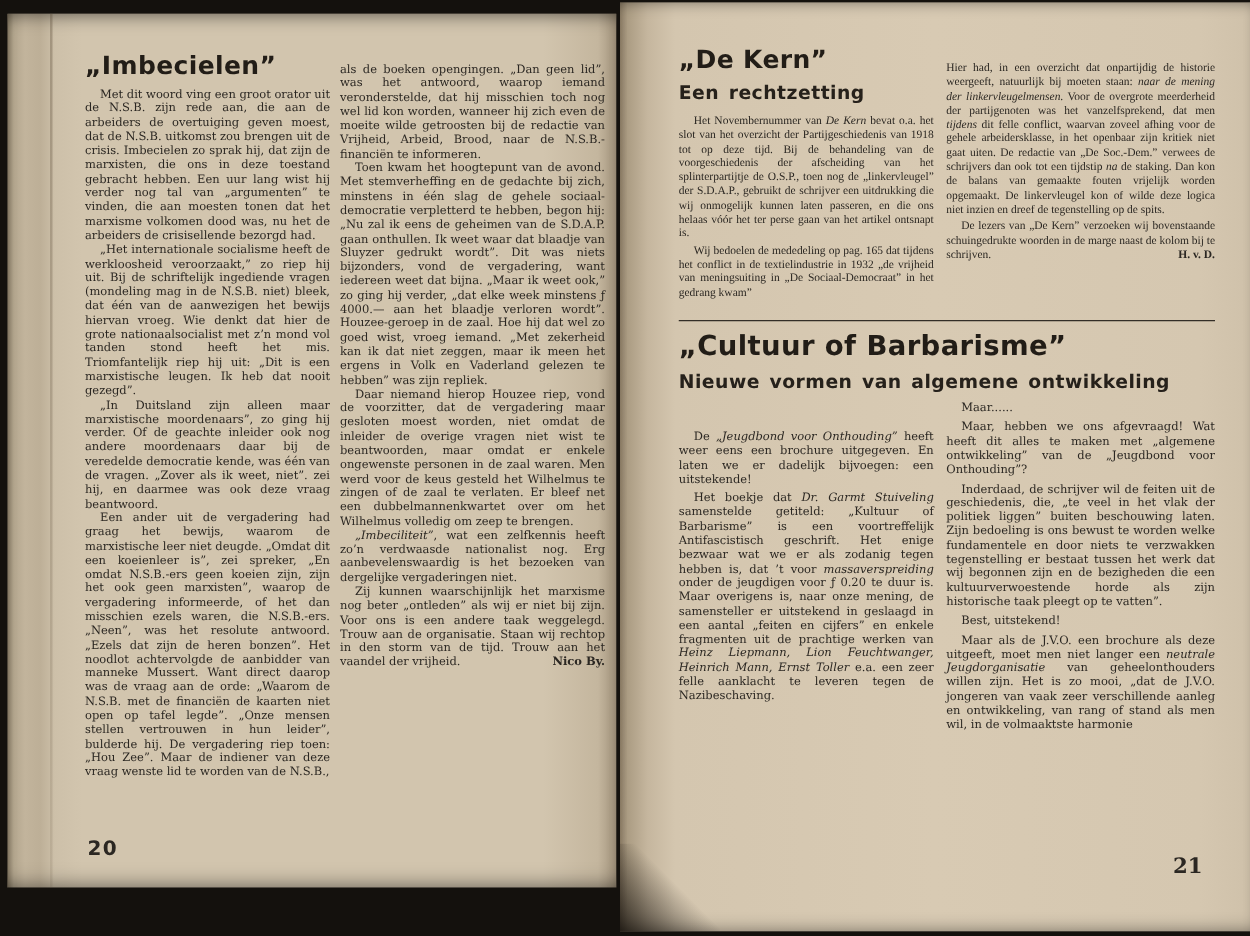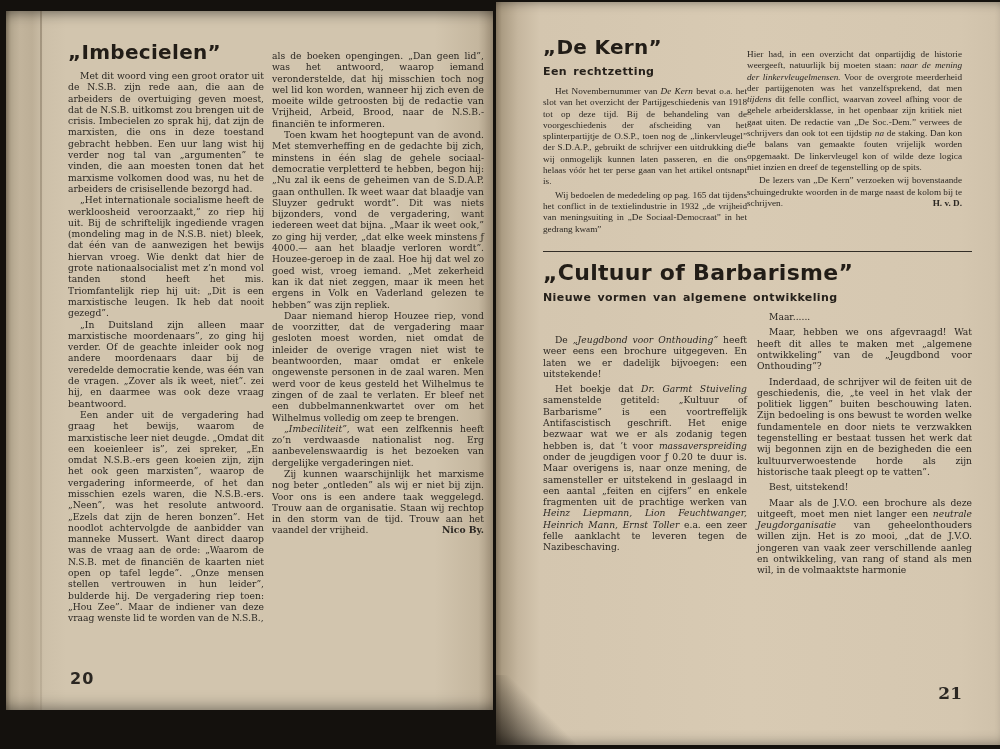--- a/index.html
+++ b/index.html
@@ -29,34 +29,34 @@
   }
   #page-left .spread-cols { position:absolute; left:62px; top:30px; display:flex; gap:8px;justify-content:space-between; }
   .colL1 { width:196px; }
   .colL2 { width:212px; padding-top:9px; }
   .headline {
     font-family:"DejaVu Sans", sans-serif; font-weight:bold; color:#221d17;
     font-size:20px; letter-spacing:.3px; margin:0 0 7px 0; line-height:1.1;
   }
   .subhead {
     font-family:"DejaVu Sans", sans-serif; font-weight:bold; color:#26211b;
-    font-size:11px; letter-spacing:.4px; word-spacing:2px; margin:1px 0 8px 0;
+    font-size:15px; letter-spacing:.4px; word-spacing:2px; margin:1px 0 8px 0;
   }
   .body-text p {
     margin:0; text-indent:12px; text-align:justify;
     font-size:9.2px; line-height:11.3px; color:#2b2722;
   }
   .cont .body-text p:first-child { text-indent:0; }
   .body-text em { font-style:italic; }
   .body-text .sig { float:right; font-weight:bold; }
   .page-number { font-weight:bold; }
   #pn20 { position:absolute; left:64px; bottom:22px; font-family:"DejaVu Sans", sans-serif; font-size:16px; letter-spacing:1px;text-align:right; }
   #pn21 { position:absolute; right:38px; bottom:42px; font-family:"DejaVu Serif", serif; font-size:17px;margin-left:19px; }
   #page-right .content { position:absolute; left:47px; top:34px; width:429px; }
-  .kern-cols { display:flex; }
+  .kern-cols { display:flex; gap:10px; }
   .kc1 { width:204px; }
   .kc2 { width:215px; padding-top:13px; }
   .kern-cols .body-text p { margin-bottom:2px;font-family:Liberation Serif, serif; }
   .rule { border:none; border-top:1.5px solid #332e27; margin:14px 0 0 0; height:0; }
   .cultuur-title { margin:9px 0 0 0; font-size:22px; }
   .cultuur-sub { margin:6px 0 0 0; }
   .cultuur-cols { display:flex; gap:10px; margin-top:7px;align-items:center; }
   .cc1 { width:204px; }
   .cc2 { width:215px; }
   .cultuur-cols .body-text p { margin-bottom:4px; }

